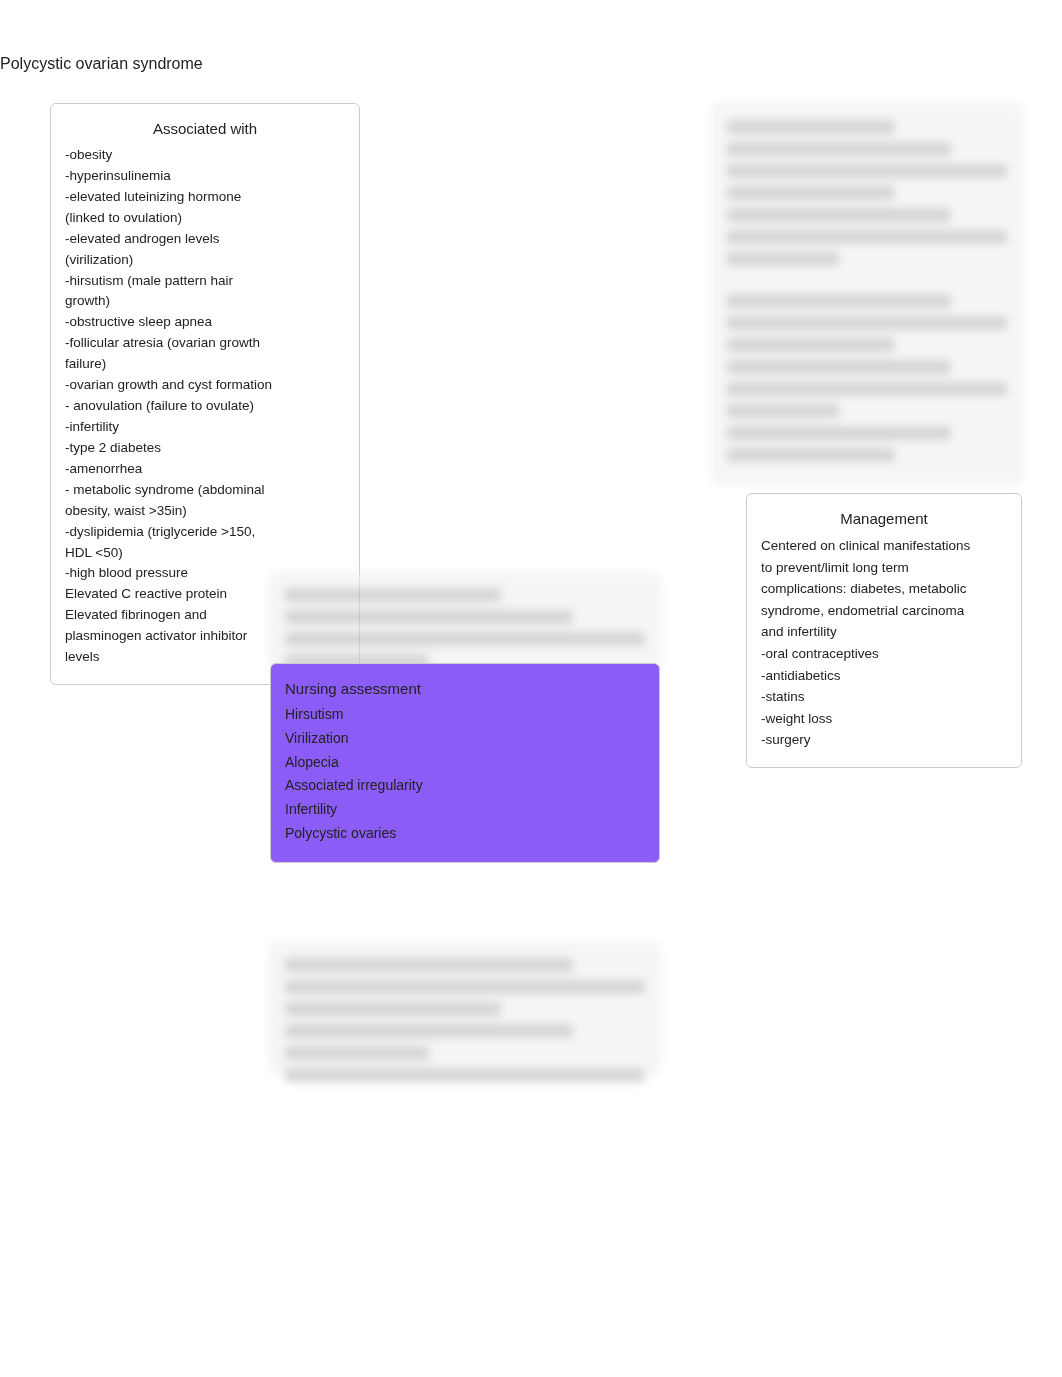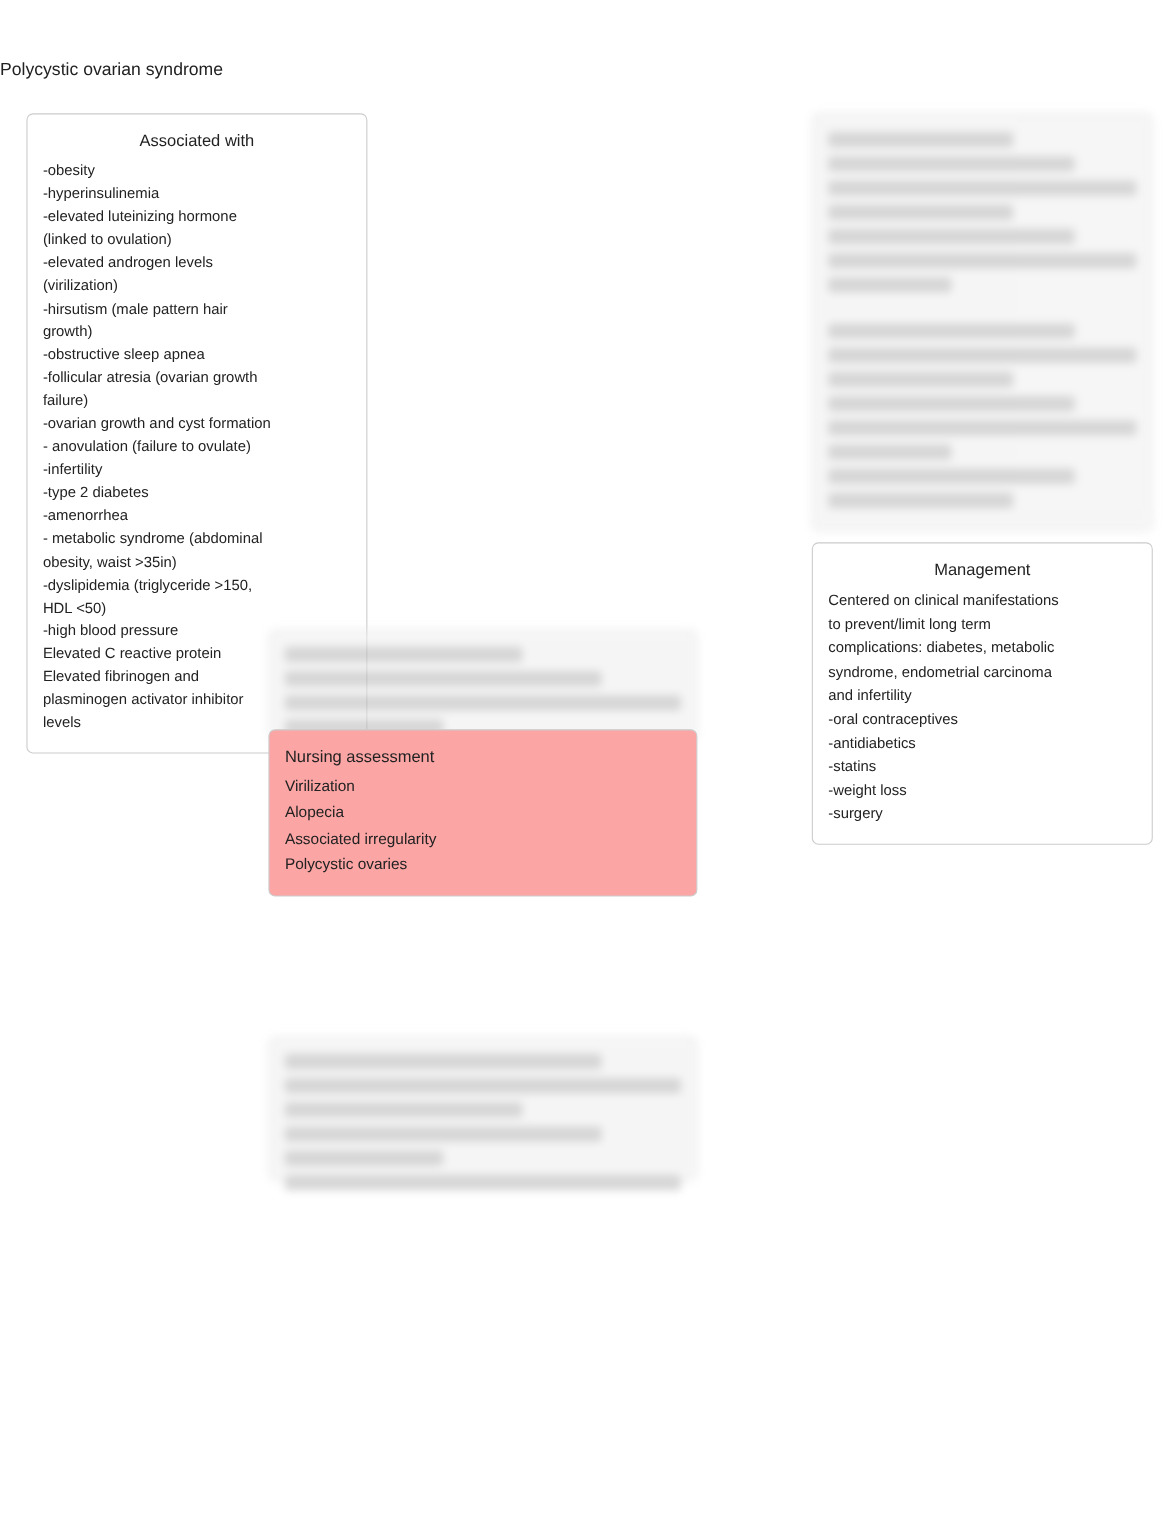--- a/index.html
+++ b/index.html
@@ -22,21 +22,21 @@
       text-align: left;
       font-size: 16px;
       font-weight: normal;
       padding-top: 55px;
       padding-bottom: 30px;
     }
 
     .content-area {
       position: relative;
       width: 100%;
-      padding: 0 4px;
+      padding: 0 30px;
     }
 
     
     .associated-card {
       position: absolute;
       left: 20px;
       top: 0;
       width: 310px;
       border: 1px solid #ccc;
       border-radius: 6px;
@@ -54,21 +54,21 @@
     .associated-card .card-body {
       font-size: 13.5px;
       line-height: 1.55;
     }
 
     
     .management-card {
       position: absolute;
       right: 10px;
       top: 390px;
-      width: 310px;
+      width: 276px;
       border: 1px solid #ccc;
       border-radius: 6px;
       padding: 16px 14px;
       background: #fff;
     }
 
     .management-card .card-title {
       text-align: center;
       font-weight: normal;
       margin-bottom: 8px;
@@ -82,21 +82,21 @@
 
     
     .nursing-card {
       position: absolute;
       left: 240px;
       top: 560px;
       width: 390px;
       border: 1px solid #ccc;
       border-radius: 6px;
       padding: 16px 14px;
-      background: #fca5a5;
+      background: #8b5cf6;
     }
 
     .nursing-card .card-title {
       text-align: left;
       font-weight: normal;
       margin-bottom: 6px;
       font-size: 15px;
     }
 
     .nursing-card .card-body {
@@ -204,23 +204,25 @@
     <div class="blurred-card-bottom">
       <div class="blur-line short"></div>
       <div class="blur-line medium"></div>
       <div class="blur-line long"></div>
       <div class="blur-line xshort"></div>
     </div>
 
     <div class="nursing-card">
       <div class="card-title">Nursing assessment</div>
       <div class="card-body">
+        <div>Hirsutism</div>
         <div>Virilization</div>
         <div>Alopecia</div>
         <div>Associated irregularity</div>
+        <div>Infertility</div>
         <div>Polycystic ovaries</div>
       </div>
     </div>
 
     <div class="management-card">
       <div class="card-title">Management</div>
       <div class="card-body">
         <span>Centered on clinical manifestations<br>to prevent/limit long term<br>complications: diabetes, metabolic<br>syndrome, endometrial carcinoma<br>and infertility<br>-oral contraceptives<br>-antidiabetics<br>-statins<br>-weight loss<br>-surgery</span>
       </div>
     </div>

